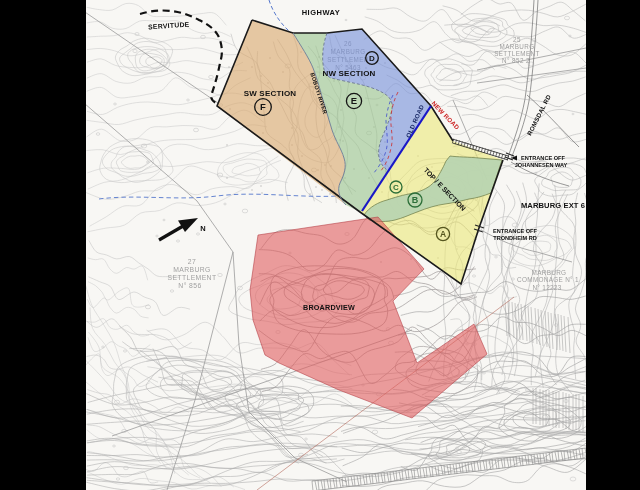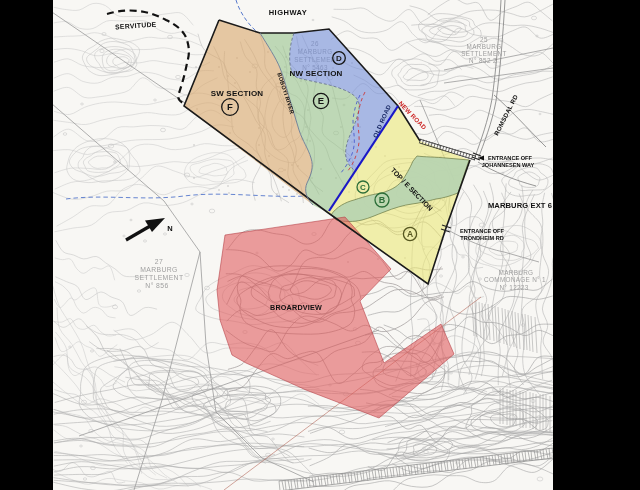--- a/index.html
+++ b/index.html
@@ -1,14 +1,14 @@
 <!DOCTYPE html>
 <html><head><meta charset="utf-8"><style>
 html,body{margin:0;padding:0;background:#000;width:640px;height:490px;overflow:hidden}
-#map{position:absolute;left:53px;top:0;width:500px;height:424px;background:#5eead4}
+#map{position:absolute;left:86px;top:0;width:500px;height:424px;background:#5eead4}
 </style></head><body>
 <div id="map">
 <svg width="500" height="490" viewBox="69 0 500 490">
 <rect x="69" y="0" width="500" height="490" fill="#f8f7f4"></rect>
       <g fill="none">
         <path d="M69.8,7.3C71.9,7.7 78.1,9.2 82.4,9.6C86.6,10.1 90.8,11.0 95.2,10.0C99.6,9.0 104.4,4.3 108.8,3.6C113.1,2.8 117.4,3.6 121.4,5.6C125.5,7.6 129.1,13.7 133.2,15.5C137.3,17.3 141.7,16.4 146.0,16.5C150.3,16.7 154.6,16.5 158.9,16.3C163.2,16.1 167.5,15.8 171.9,15.4C176.2,14.9 180.6,13.8 184.9,13.5C189.3,13.2 193.7,11.5 197.8,13.5C201.9,15.5 207.5,23.4 209.4,25.3" stroke="#cacaca" stroke-width="0.55" opacity="1.0"></path>
         <path d="M69.8,22.9C72.0,22.7 78.7,20.9 83.0,21.8C87.4,22.7 91.4,27.2 95.7,28.3C100.0,29.4 104.4,29.7 108.9,28.5C113.3,27.3 118.1,22.4 122.6,21.1C127.1,19.8 131.4,20.9 135.7,20.9C140.1,20.9 144.5,21.0 148.9,21.1C153.3,21.2 157.8,19.8 162.0,21.3C166.3,22.7 170.3,27.7 174.6,29.7C178.8,31.8 183.1,33.1 187.5,33.4C191.8,33.7 196.4,31.1 200.8,31.6C205.1,32.2 211.4,35.7 213.6,36.6" stroke="#cacaca" stroke-width="0.55" opacity="1.0"></path>
         <path d="M69.9,37.0C72.2,36.9 78.9,36.5 83.4,36.2C87.9,36.0 92.4,36.3 96.9,35.7C101.4,35.1 106.0,32.6 110.5,32.7C115.0,32.7 119.4,34.5 123.9,36.1C128.3,37.7 132.6,41.7 137.1,42.4C141.5,43.1 146.1,41.1 150.6,40.3C155.2,39.4 159.7,37.6 164.3,37.3C168.8,37.0 173.2,38.3 177.7,38.4C182.2,38.5 186.7,37.5 191.2,37.9C195.7,38.3 200.1,39.3 204.6,40.6C209.0,42.0 215.6,45.0 217.8,45.9" stroke="#cacaca" stroke-width="0.55" opacity="1.0"></path>
         <path d="M70.0,49.6C72.3,49.4 79.2,48.3 83.8,48.5C88.4,48.7 93.0,49.6 97.6,50.8C102.2,52.0 106.8,55.2 111.4,55.7C116.0,56.2 120.6,54.9 125.2,53.8C129.9,52.8 134.5,50.1 139.1,49.4C143.7,48.7 148.3,49.6 152.9,49.6C157.5,49.6 162.1,49.6 166.8,49.3C171.4,49.0 176.0,47.6 180.6,47.9C185.2,48.1 189.8,49.9 194.4,51.0C199.0,52.1 203.5,54.0 208.1,54.5C212.7,55.1 219.7,54.4 222.0,54.4" stroke="#cacaca" stroke-width="0.55" opacity="1.0"></path>
         <path d="M70.0,62.2C72.3,61.7 79.4,58.4 84.1,58.9C88.8,59.5 93.6,64.0 98.4,65.4C103.1,66.8 107.9,67.1 112.6,67.4C117.3,67.7 122.1,68.1 126.8,67.2C131.5,66.4 136.2,63.2 140.9,62.4C145.6,61.7 150.4,63.2 155.1,62.9C159.8,62.5 164.5,60.6 169.2,60.6C174.0,60.6 178.7,62.2 183.4,62.9C188.2,63.6 192.9,63.9 197.7,64.8C202.4,65.6 207.2,68.3 211.9,67.9C216.6,67.4 223.6,63.1 226.0,62.2" stroke="#cacaca" stroke-width="0.55" opacity="1.0"></path>

